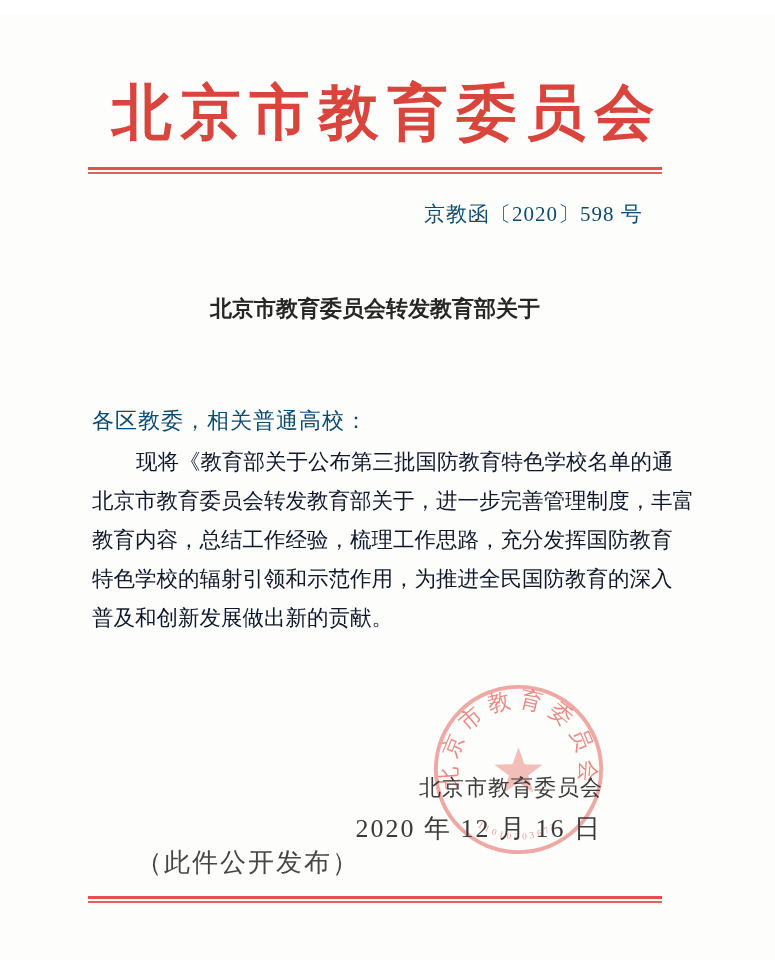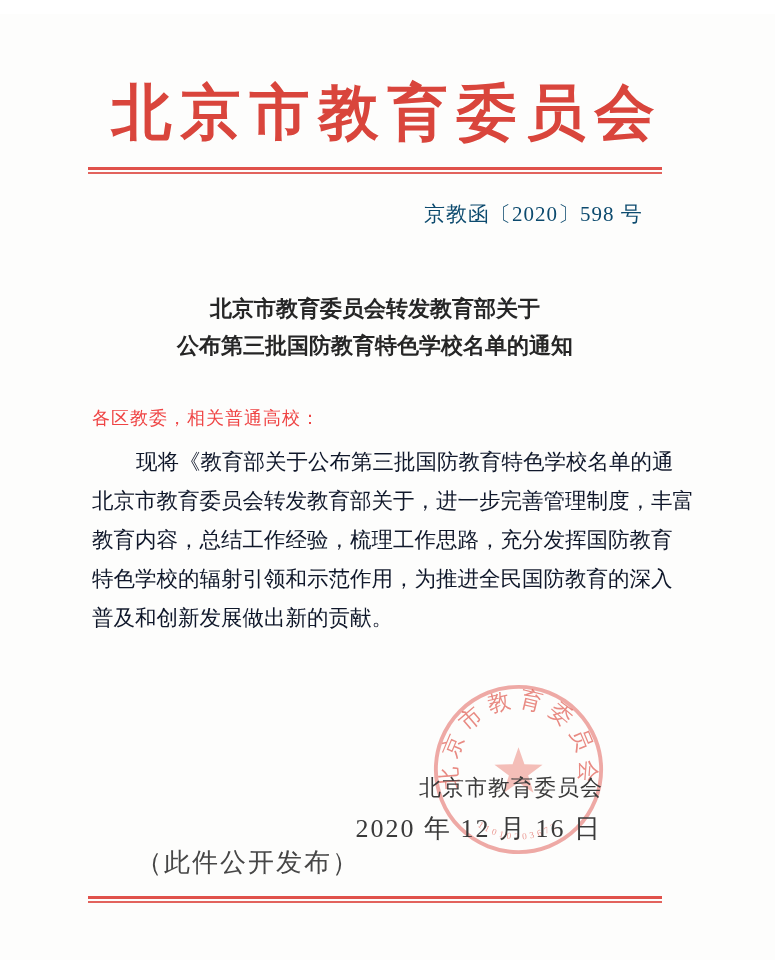--- a/index.html
+++ b/index.html
@@ -51,22 +51,22 @@
     text-align: center;
     font-weight: bold;
     font-size: 22px;
     line-height: 37px;
     color: #262626;
     white-space: nowrap;
   }
   .greeting {
     position: absolute;
     top: 392px; left: 92px;
-    font-size: 18px;
-    color: #ef4444;
+    font-size: 22px;
+    color: #0c4a6e;
     letter-spacing: 1px;
     white-space: nowrap;
   }
   .body-text {
     position: absolute;
     top: 429px; left: 92px; width: 586px;
     font-size: 21.5px;
     line-height: 39px;
     color: #0f172a;
   }
@@ -117,21 +117,20 @@
   <div class="rule rule-top">
     <div class="thick"></div>
     <div class="gap"></div>
     <div class="thin"></div>
   </div>
 
   <div class="doc-number">京教函〔2020〕598 号</div>
 
   <div class="doc-title">
     <div>北京市教育委员会转发教育部关于</div>
-    <div>公布第三批国防教育特色学校名单的通知</div>
   </div>
 
   <div class="greeting">各区教委，相关普通高校：</div>
 
   <div class="body-text">
     <div class="line indent">现将《教育部关于公布第三批国防教育特色学校名单的通</div>
     <div class="line">北京市教育委员会转发教育部关于，进一步完善管理制度，丰富</div>
     <div class="line">教育内容，总结工作经验，梳理工作思路，充分发挥国防教育</div>
     <div class="line">特色学校的辐射引领和示范作用，为推进全民国防教育的深入</div>
     <div class="line">普及和创新发展做出新的贡献。</div>

